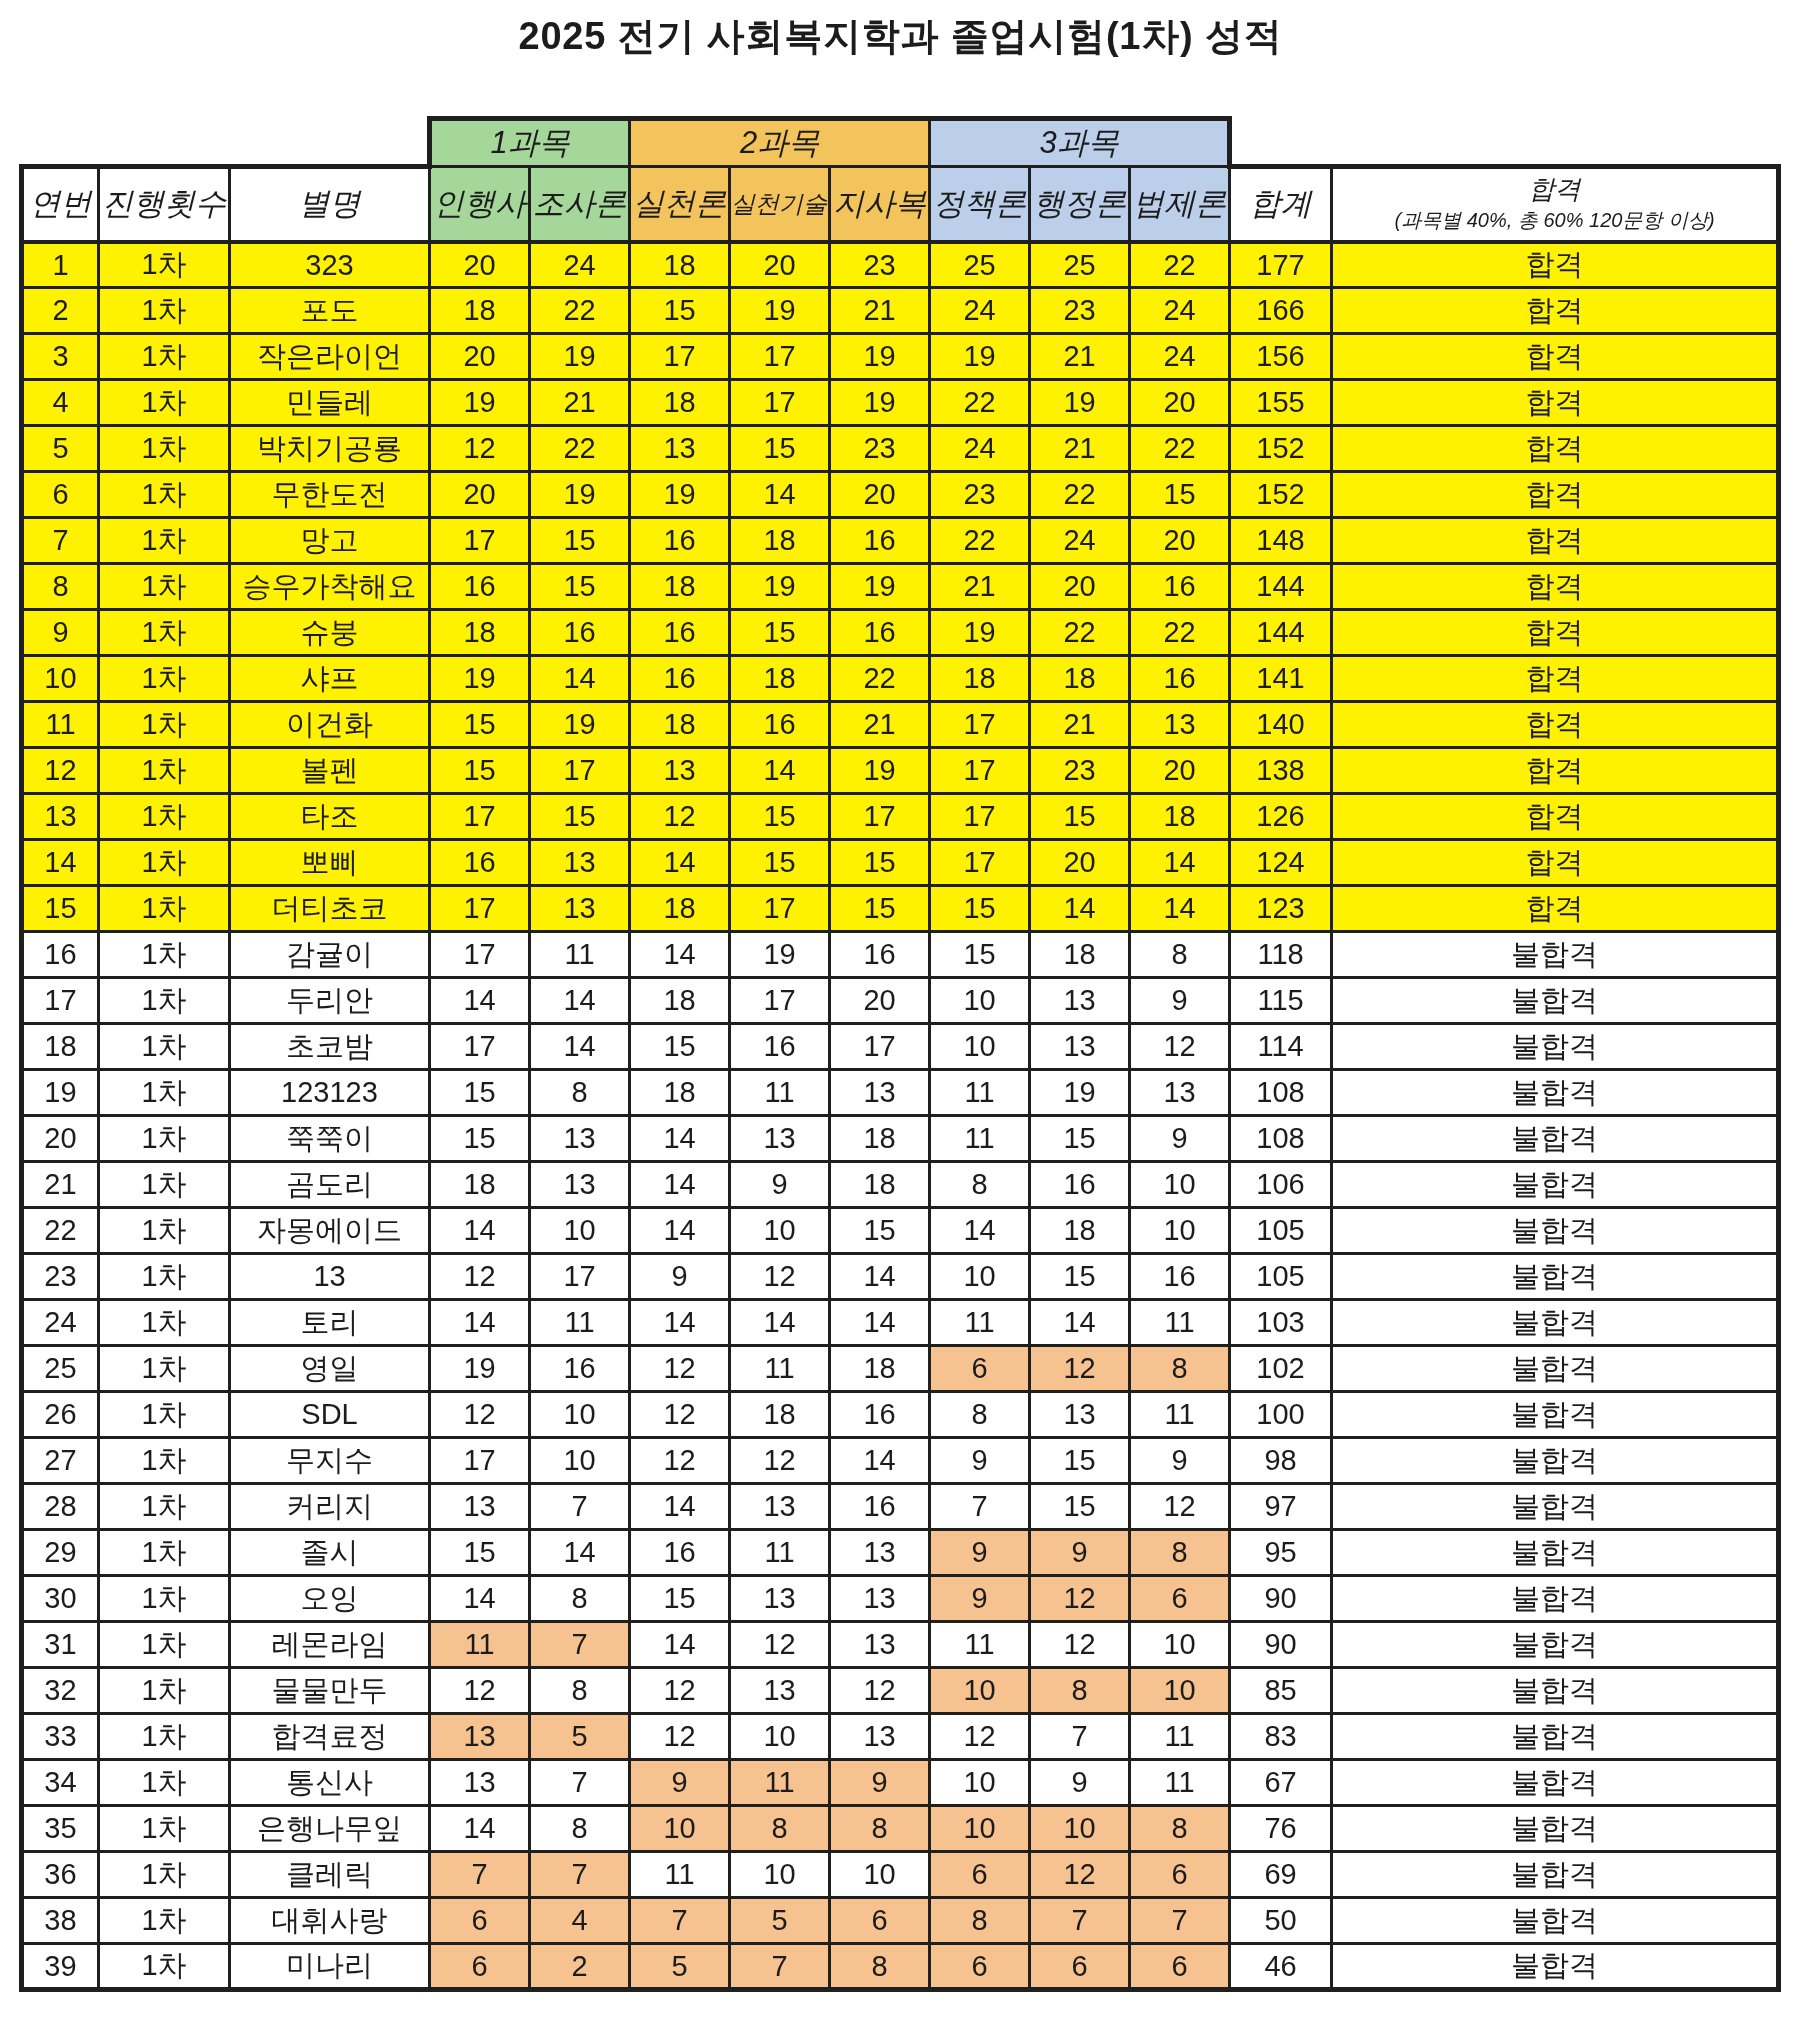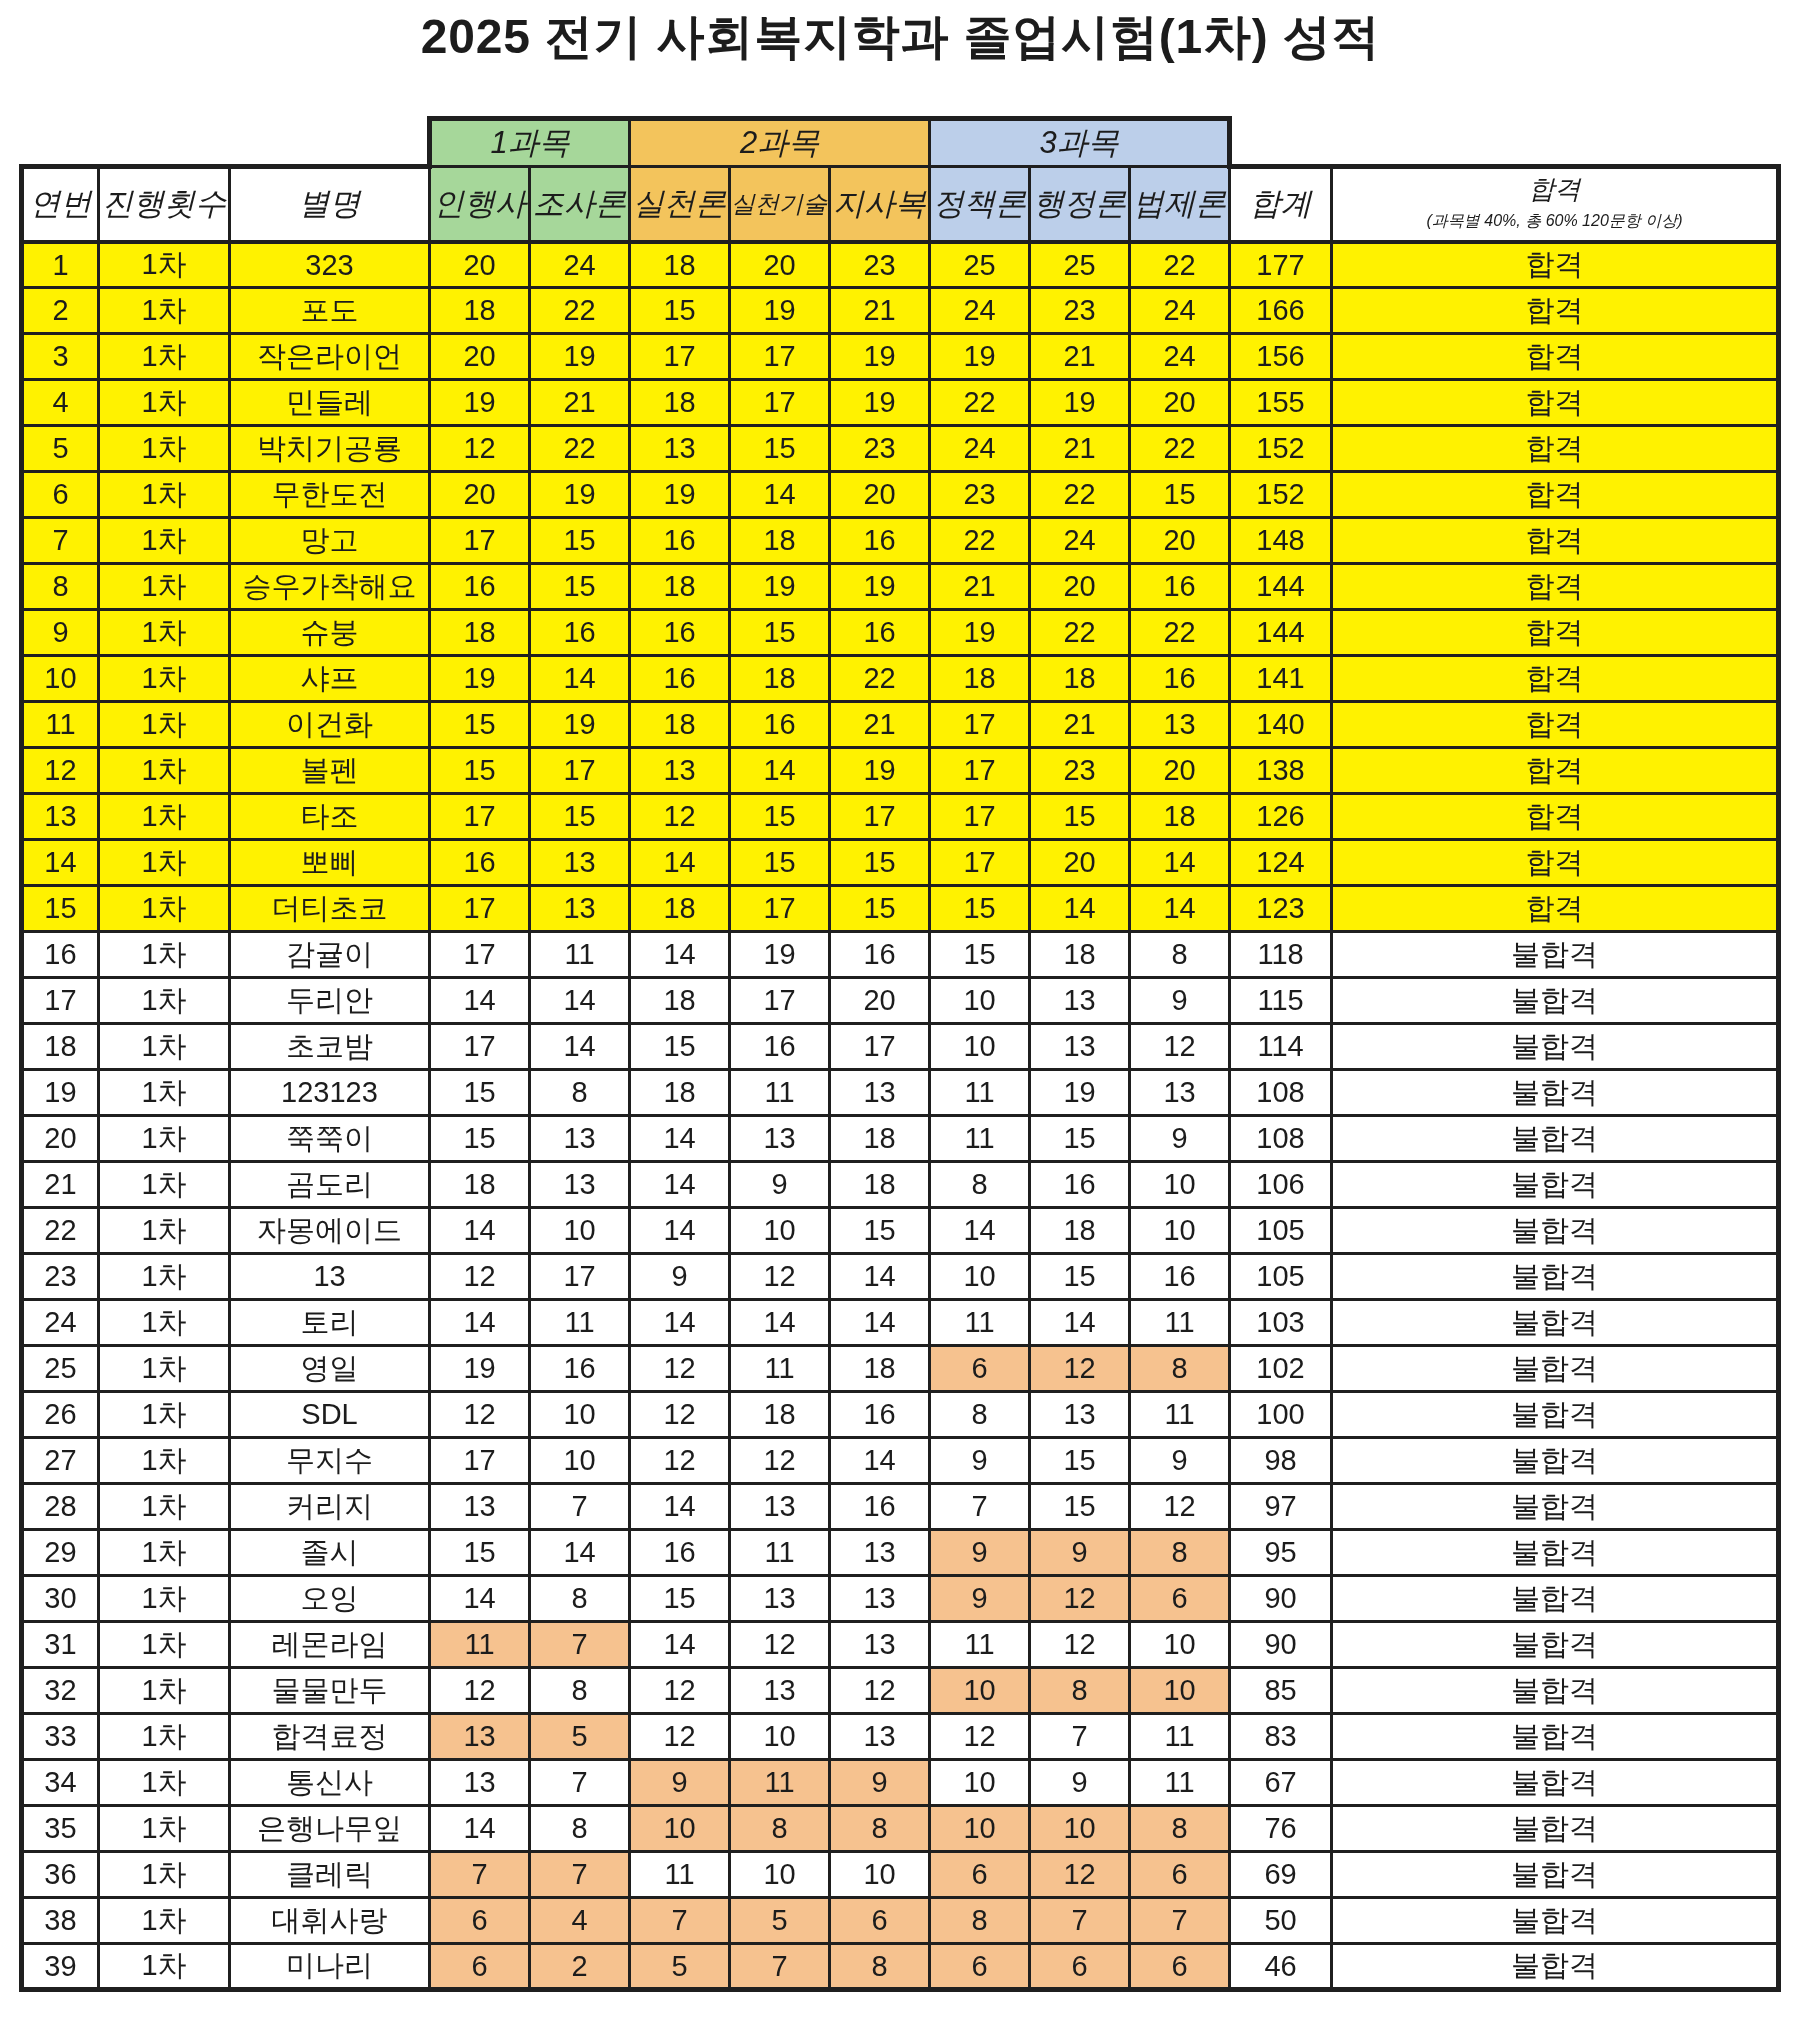--- a/index.html
+++ b/index.html
@@ -12,21 +12,21 @@
   }
   html,body{margin:0;padding:0;background:#ffffff;}
   body{
     width:1801px;height:2035px;overflow:hidden;
     font-family:"Liberation Sans","DejaVu Sans",sans-serif;
     color:#1c1c1c;
   }
   .title{
     padding-top:10.8px;
     text-align:center;
-    font-size:48px;
+    font-size:38px;
     font-weight:bold;
     line-height:51px;
     letter-spacing:0.8px;
   }
   table{
     border-collapse:collapse;
     table-layout:fixed;
     width:1756px;
     margin:54px 0 0 19px;
   }
@@ -65,21 +65,21 @@
   tbody td:first-child{border-left-width:5.4px;}
   tbody td:last-child{border-right-width:5.4px;}
   tbody tr:last-child td{border-bottom-width:5.4px;}
 
   
   tbody tr.pass td{background:var(--pass-row-bg);}
   
   tbody td.low{background:var(--fail-cell-bg);}
 
   .c-pass .pass-line1{font-size:26px;line-height:32px;}
-  .c-pass .pass-line2{font-size:16px;line-height:31px;}
+  .c-pass .pass-line2{font-size:20px;line-height:31px;}
 </style>
 </head>
 <body>
 
 <div>
   <div class="title">2025 전기 사회복지학과 졸업시험(1차) 성적</div>
 
   <table>
     <colgroup>
       <col style="width:77px">

